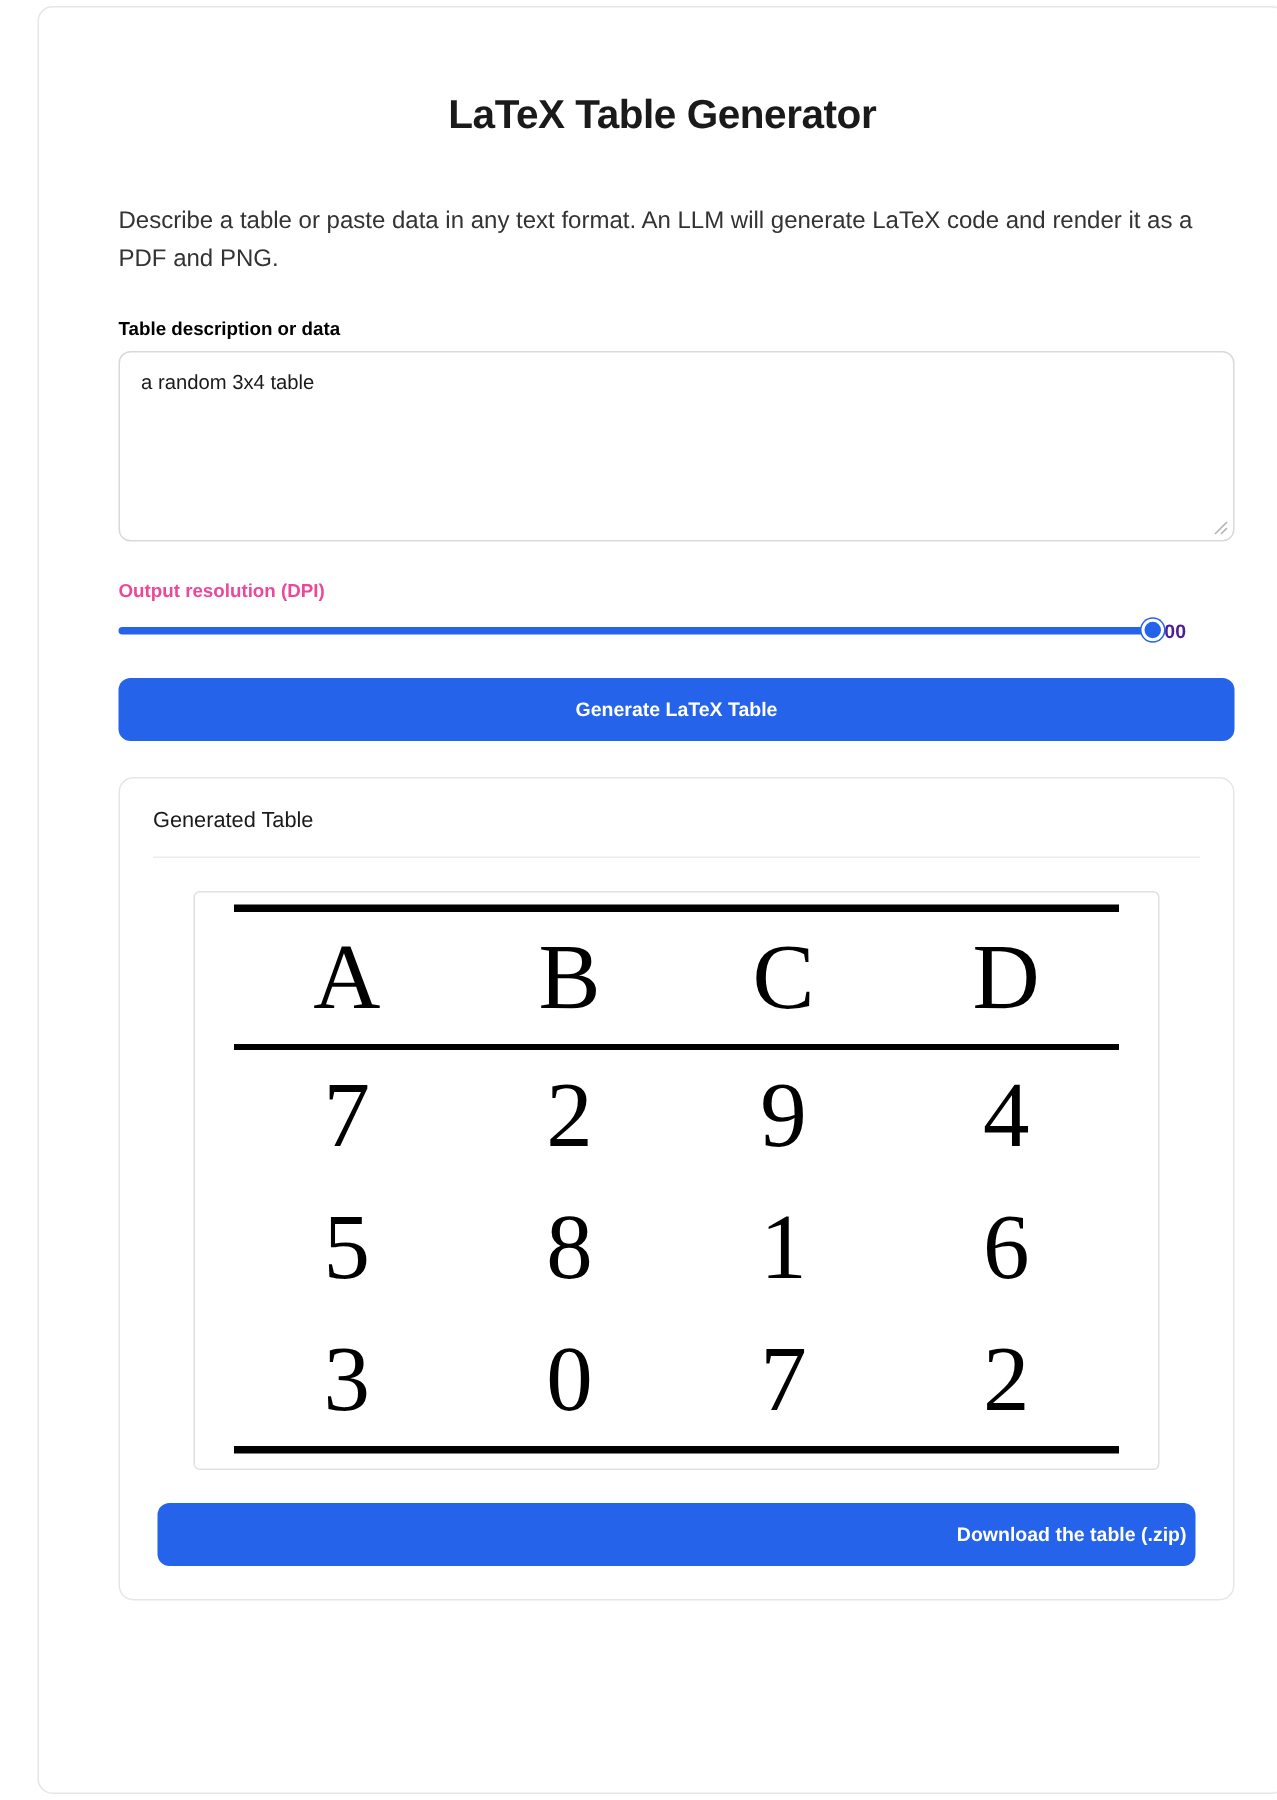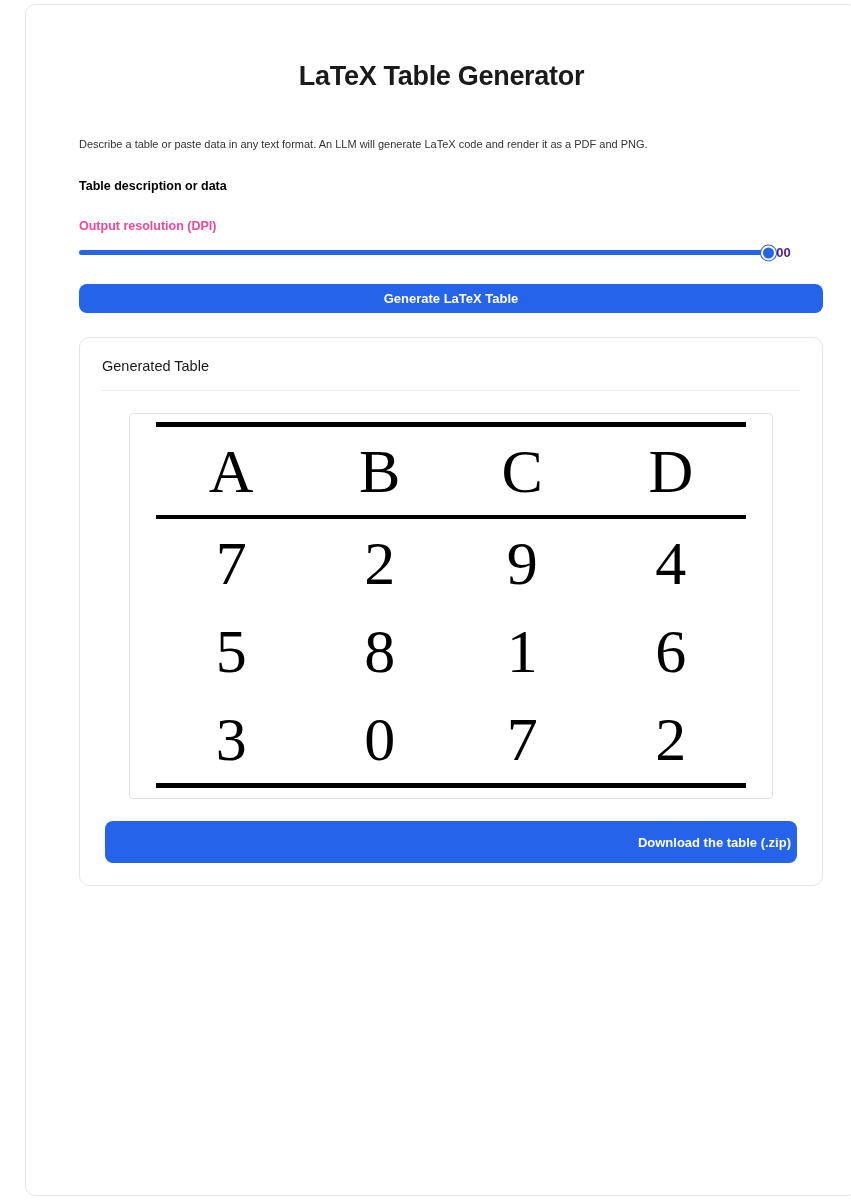--- a/index.html
+++ b/index.html
@@ -27,21 +27,21 @@
   .page-title {
     text-align: center;
     font-size: 27px;
     font-weight: bold;
     color: #1a1a1a;
     letter-spacing: -0.3px;
     margin: 56px 0 0 0;
   }
   .intro {
     margin: 44px 53px 0 53px;
-    font-size: 11px;
+    font-size: 16px;
     line-height: 1.55;
     color: #333333;
     width: 740px;
   }
   .field-label {
     margin: 26px 0 0 53px;
     font-size: 12.5px;
     font-weight: bold;
     color: #000000;
   }
@@ -108,21 +108,21 @@
   }
   .slider-value {
     font-size: 13px;
     font-weight: bold;
     color: #4c1d95;
   }
   .primary-button {
     display: block;
     margin: 24px 0 0 53px;
     width: 744px;
-    height: 29px;
+    height: 42px;
     background: #2563eb;
     border: 0;
     border-radius: 8px;
     color: #ffffff;
     font-family: "Liberation Sans", sans-serif;
     font-size: 13px;
     font-weight: bold;
     cursor: pointer;
   }
   .result-card {
@@ -190,20 +190,26 @@
 <body>
 
 <div class="app-card">
 
   <h1 class="page-title">LaTeX Table Generator</h1>
 
   <p class="intro">Describe a table or paste data in any text format. An LLM will generate LaTeX code and render it as a PDF and PNG.</p>
 
   <div class="field-label">Table description or data</div>
 
+  <div class="textarea-wrap">
+    <textarea placeholder="" style="">a random 3x4 table</textarea>
+    <svg class="resize-grip" viewBox="0 0 10 10">
+      <path d="M9 1 L1 9 M9 5 L5 9" stroke="#b0b0b0" stroke-width="1" fill="none"></path>
+    </svg>
+  </div>
 
   <div class="slider-label">Output resolution (DPI)</div>
 
   <div class="slider-row">
     <div class="slider-track">
       <div class="slider-thumb"></div>
     </div>
     <div class="slider-value">600</div>
   </div>
 

